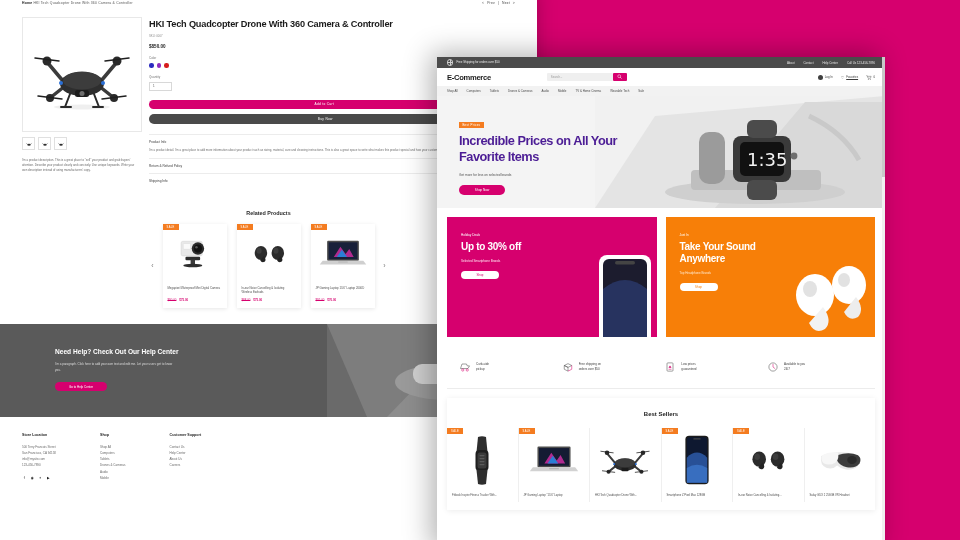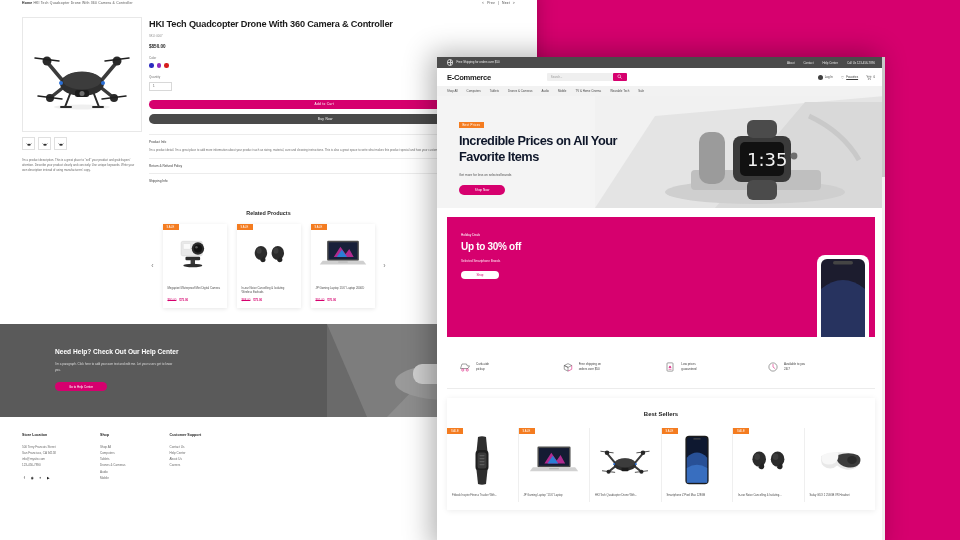--- a/index.html
+++ b/index.html
@@ -118,21 +118,21 @@
   .hr-item .und{text-decoration:underline;}
   .circ{width:5px;height:5px;border-radius:50%;background:#3f3f3f;}
 
   .navbar{height:10px;background:#f2f2f2;display:flex;align-items:center;padding:0 10px;gap:9px;}
   .navitem{font-size:2.9px;color:#4b4b4b;}
 
   .hero{position:relative;height:112px;background:#f4f4f4;overflow:hidden;}
   .hero-img{position:absolute;right:0;top:0;width:290px;height:112px;}
   .hero-txt{position:absolute;left:22px;top:16px;width:180px;}
   .tag{display:inline-block;background:#f47c20;color:#fff;font-size:2.9px;padding:1.4px 3.4px;margin-bottom:5px;letter-spacing:.3px;}
-  .hero-h{font-size:12.8px;line-height:1.24;color:#0f172a;font-weight:bold;letter-spacing:-.5px;}
+  .hero-h{font-size:12.8px;line-height:1.24;color:#4c1d95;font-weight:bold;letter-spacing:-.5px;}
   .hero-p{font-size:3.2px;color:#4f4f4f;margin-top:8px;}
   .hero-btn{margin-top:8px;width:46px;height:9.5px;border-radius:9px;background:#d6006e;color:#fff;font-size:3.1px;display:flex;align-items:center;justify-content:center;}
 
   .promos{display:flex;gap:9px;padding:9px 10px 0 10px;}
   .promo{flex:1;height:120px;position:relative;overflow:hidden;}
   .promo.pink{background:#d6006e;}
   .promo.orange{background:#f77f08;}
   .promo-txt{position:absolute;left:14px;top:16px;width:96px;z-index:2;}
   .promo-kicker{font-size:3.1px;color:#ffffff;margin-bottom:4px;}
   .promo-h{font-size:10px;line-height:1.18;color:#fff;font-weight:bold;letter-spacing:-.3px;}
@@ -527,20 +527,36 @@
           <path d="M26 52 q22 -18 44 0 v58 h-44z" fill="#2b3a6b" opacity=".8"></path>
           <rect x="38" y="24" width="20" height="3.4" rx="1.7" fill="#444"></rect>
         </svg>
         <div class="promo-txt">
           <div class="promo-kicker">Holiday Deals</div>
           <div class="promo-h">Up to 30% off</div>
           <div class="promo-sub">Selected Smartphone Brands</div>
           <div class="promo-btn">Shop</div>
         </div>
       </div>
+      <div class="promo orange">
+        <svg class="promo-art" width="96" height="88" viewBox="0 0 96 88">
+          <ellipse cx="36" cy="46" rx="19" ry="21" fill="#ffffff"></ellipse>
+          <path d="M44 58 q10 14 2 22 q-10 6 -16 -6z" fill="#f2f2f2"></path>
+          <ellipse cx="70" cy="36" rx="17" ry="19" fill="#ffffff"></ellipse>
+          <path d="M77 48 q9 12 2 20 q-9 5 -14 -5z" fill="#ededed"></path>
+          <ellipse cx="31" cy="40" rx="7" ry="8" fill="#e2e2e2"></ellipse>
+          <ellipse cx="65" cy="31" rx="6" ry="7" fill="#e2e2e2"></ellipse>
+        </svg>
+        <div class="promo-txt">
+          <div class="promo-kicker">Just In</div>
+          <div class="promo-h">Take Your Sound Anywhere</div>
+          <div class="promo-sub">Top Headphone Brands</div>
+          <div class="promo-btn">Shop</div>
+        </div>
+      </div>
     </div>
 
     <div class="features">
       <div class="feat">
         <svg class="feat-ic" viewBox="0 0 32 32">
           <path d="M4 20 h20 l4 -7 h-6 l-2 -5 h-12z" fill="none" stroke="#4a4a4a" stroke-width="1.4"></path>
           <circle cx="10" cy="24" r="3" fill="none" stroke="#d6006e" stroke-width="1.4"></circle>
           <circle cx="22" cy="24" r="3" fill="none" stroke="#d6006e" stroke-width="1.4"></circle>
         </svg>
         <div class="feat-t">

